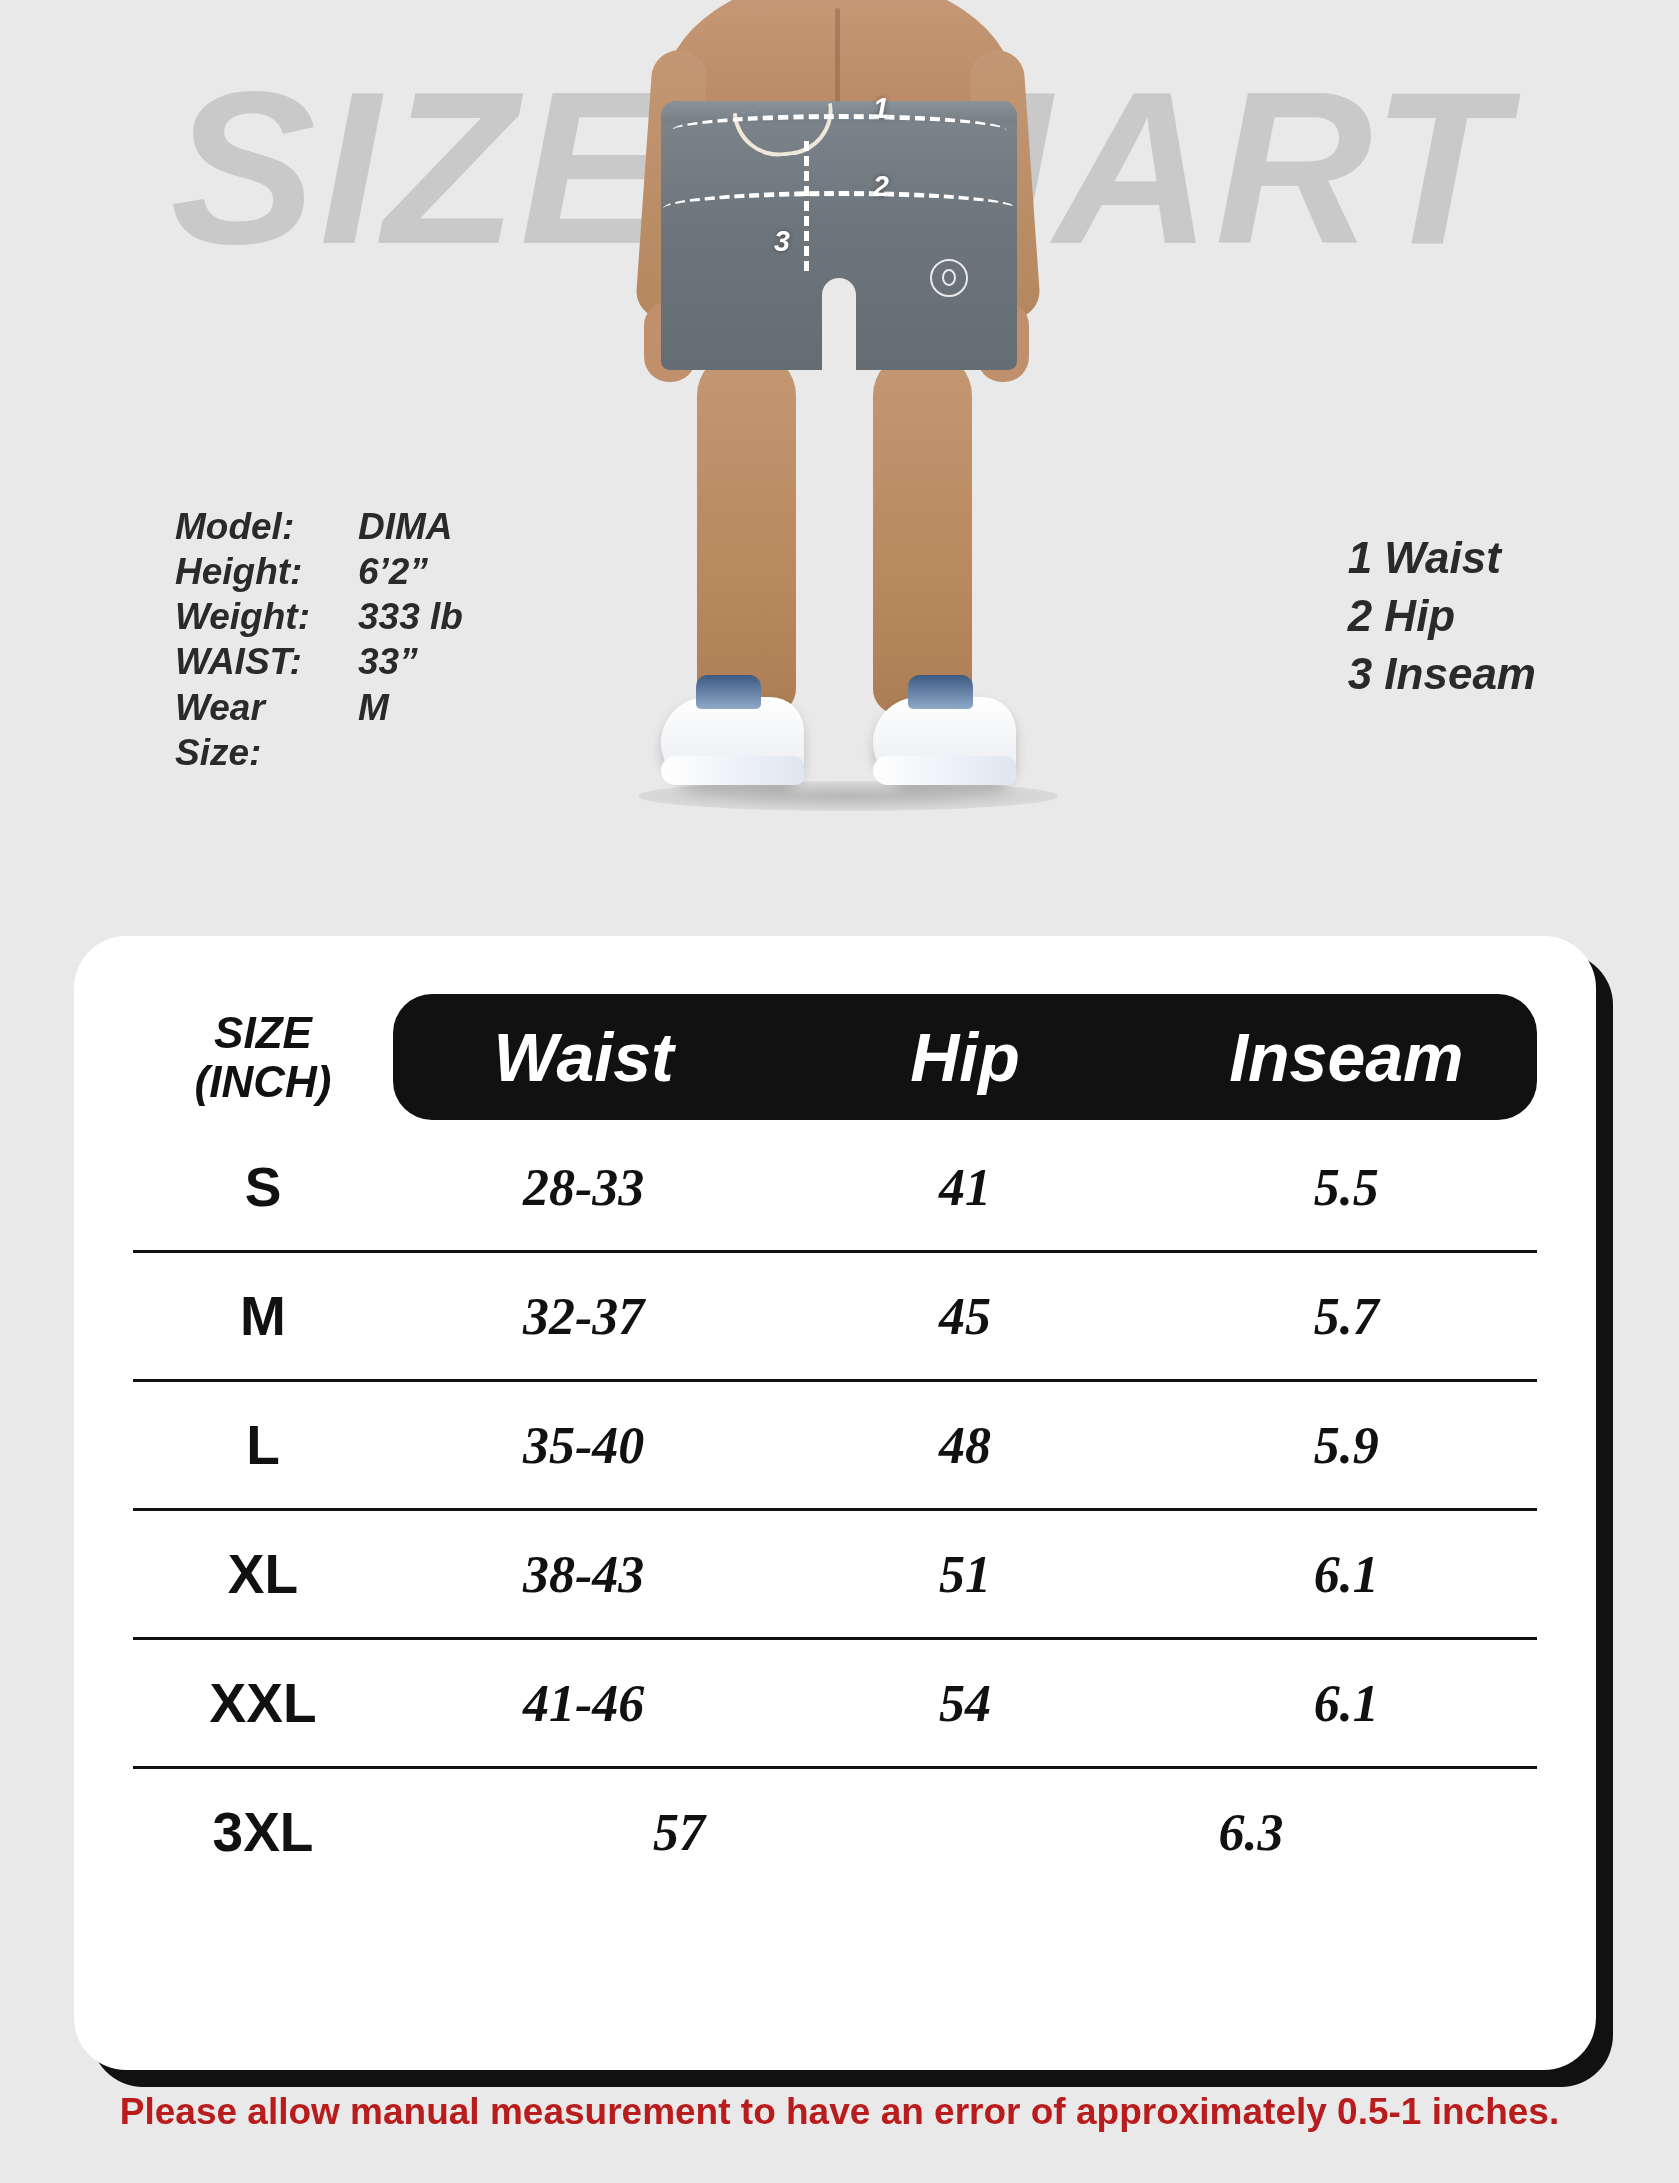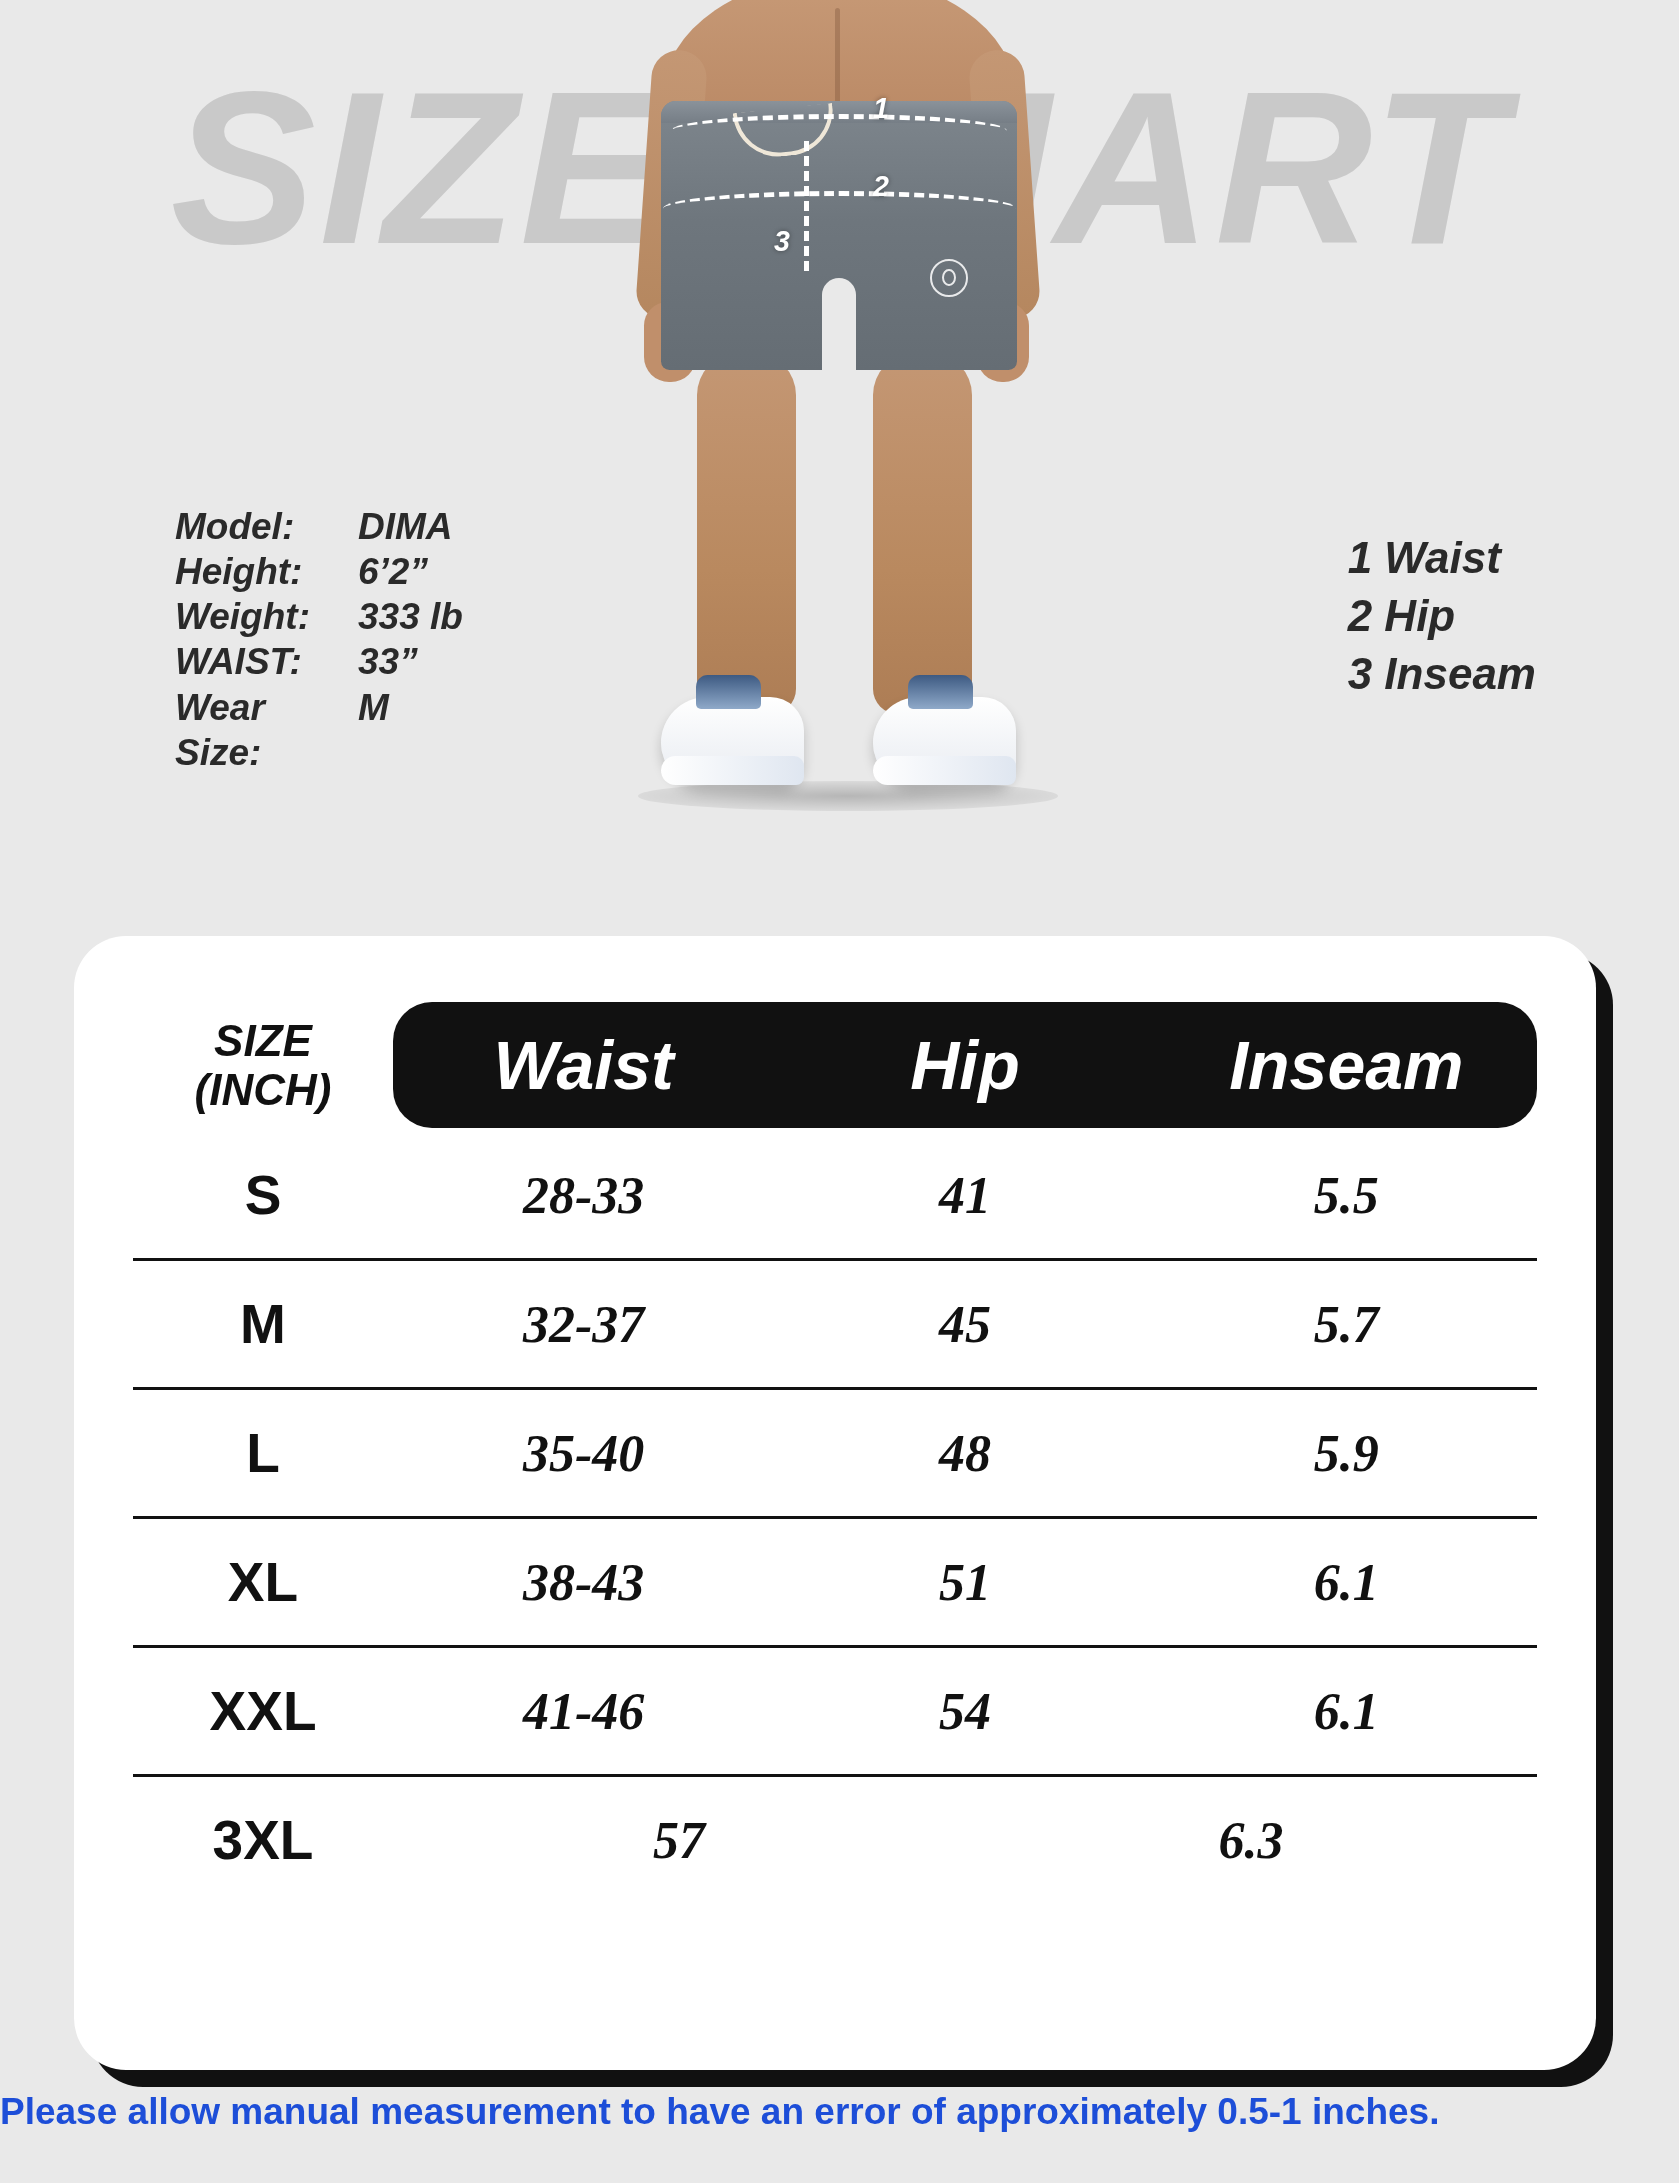--- a/index.html
+++ b/index.html
@@ -276,21 +276,21 @@
     left: 74px;
     top: 936px;
     width: 1522px;
     height: 1134px;
     background: #ffffff;
     border-radius: 52px;
   }
   .table {
     position: absolute;
     left: 0;
-    top: 12px;
+    top: 4px;
     width: 100%;
     height: 100%;
     box-sizing: border-box;
     padding: 50px 59px 34px 59px;
   }
   .thead {
     display: flex;
     align-items: center;
     height: 134px;
   }
@@ -346,24 +346,24 @@
     font-weight: bold;
     font-style: italic;
     color: #111;
   }
 
   .footnote {
     position: absolute;
     left: 0;
     top: 2091px;
     width: 1679px;
-    text-align: left;
+    text-align: center;
     font-size: 37px;
     font-weight: bold;
-    color: #1d4ed8;
+    color: #b91c1c;
   }
 </style>
 </head>
 <body>
 
 <div class="watermark">SIZE CHART</div>
 
 <div class="photo-area">
   <div class="torso"></div>
   <div class="abs-line"></div>

